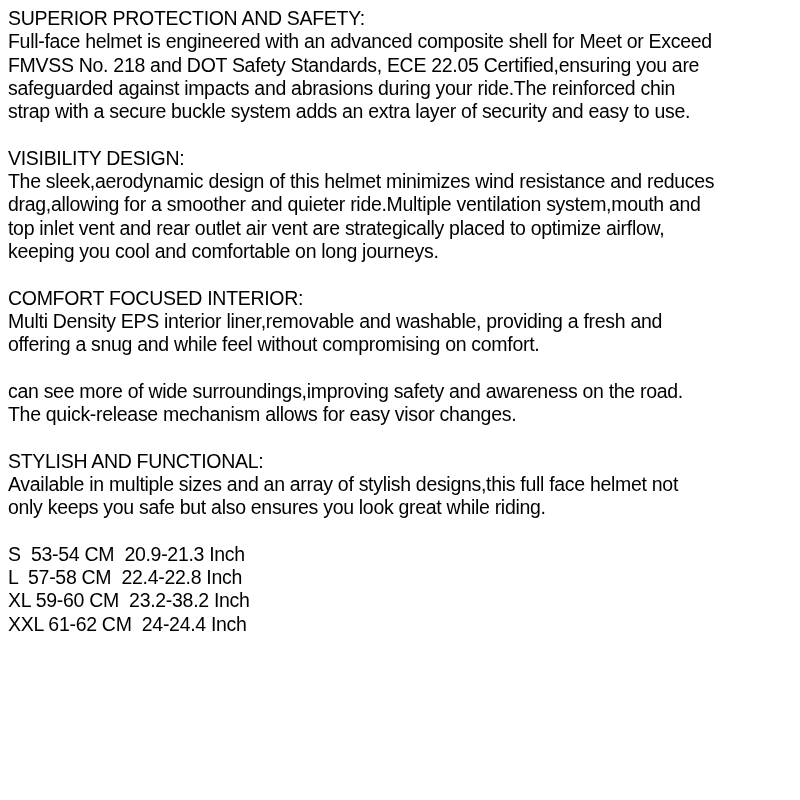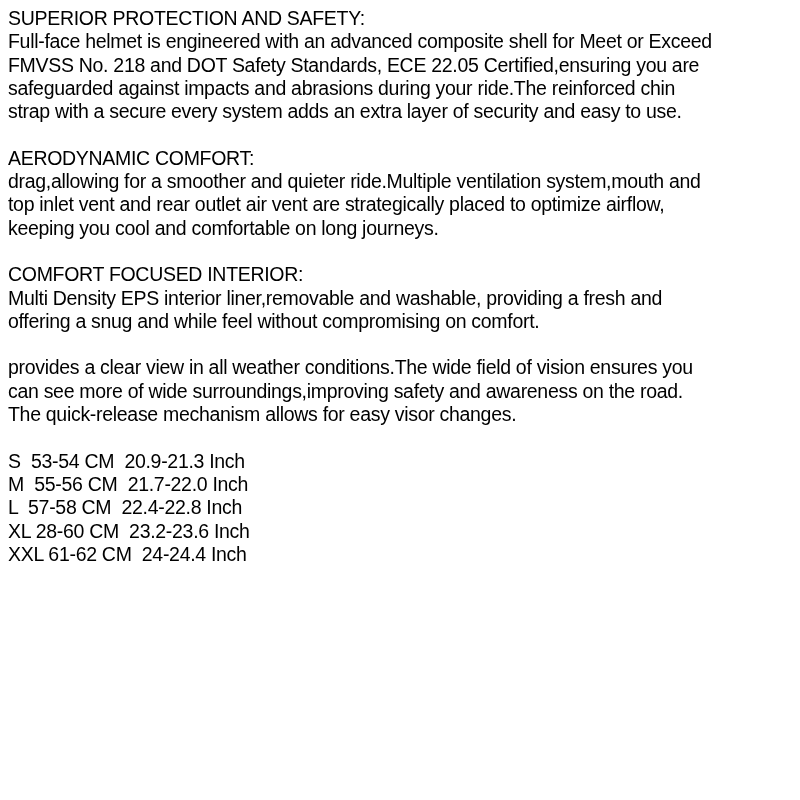--- a/index.html
+++ b/index.html
@@ -37,44 +37,48 @@
 </head>
 <body>
 
 <div class="page">
 
   <div class="section">
     <div class="heading">SUPERIOR PROTECTION AND SAFETY:</div>
     <div class="line">Full-face helmet is engineered with an advanced composite shell for Meet or Exceed</div>
     <div class="line">FMVSS No. 218 and DOT Safety Standards, ECE 22.05 Certified,ensuring you are</div>
     <div class="line">safeguarded against impacts and abrasions during your ride.The reinforced chin</div>
-    <div class="line">strap with a secure every system adds an extra layer of security and easy to use.</div>
+    <div class="line">strap with a secure buckle system adds an extra layer of security and easy to use.</div>
   </div>
 
   <div class="section">
-    <div class="heading">AERODYNAMIC COMFORT:</div>
+    <div class="heading">VISIBILITY DESIGN:</div>
+    <div class="line">The sleek,aerodynamic design of this helmet minimizes wind resistance and reduces</div>
     <div class="line">drag,allowing for a smoother and quieter ride.Multiple ventilation system,mouth and</div>
     <div class="line">top inlet vent and rear outlet air vent are strategically placed to optimize airflow,</div>
     <div class="line">keeping you cool and comfortable on long journeys.</div>
   </div>
 
   <div class="section">
     <div class="heading">COMFORT FOCUSED INTERIOR:</div>
     <div class="line">Multi Density EPS interior liner,removable and washable, providing a fresh and</div>
     <div class="line">offering a snug and while feel without compromising on comfort.</div>
   </div>
 
   <div class="section">
-    <div class="line">provides a clear view in all weather conditions.The wide field of vision ensures you</div>
     <div class="line">can see more of wide surroundings,improving safety and awareness on the road.</div>
     <div class="line">The quick-release mechanism allows for easy visor changes.</div>
   </div>
 
+  <div class="section">
+    <div class="heading">STYLISH AND FUNCTIONAL:</div>
+    <div class="line">Available in multiple sizes and an array of stylish designs,this full face helmet not</div>
+    <div class="line">only keeps you safe but also ensures you look great while riding.</div>
+  </div>
 
   <div class="section">
     <div class="size-row">S  53-54 CM  20.9-21.3 Inch</div>
-    <div class="size-row">M  55-56 CM  21.7-22.0 Inch</div>
     <div class="size-row">L  57-58 CM  22.4-22.8 Inch</div>
-    <div class="size-row">XL 28-60 CM  23.2-23.6 Inch</div>
+    <div class="size-row">XL 59-60 CM  23.2-38.2 Inch</div>
     <div class="size-row">XXL 61-62 CM  24-24.4 Inch</div>
   </div>
 
 </div>
 
 </body></html>

